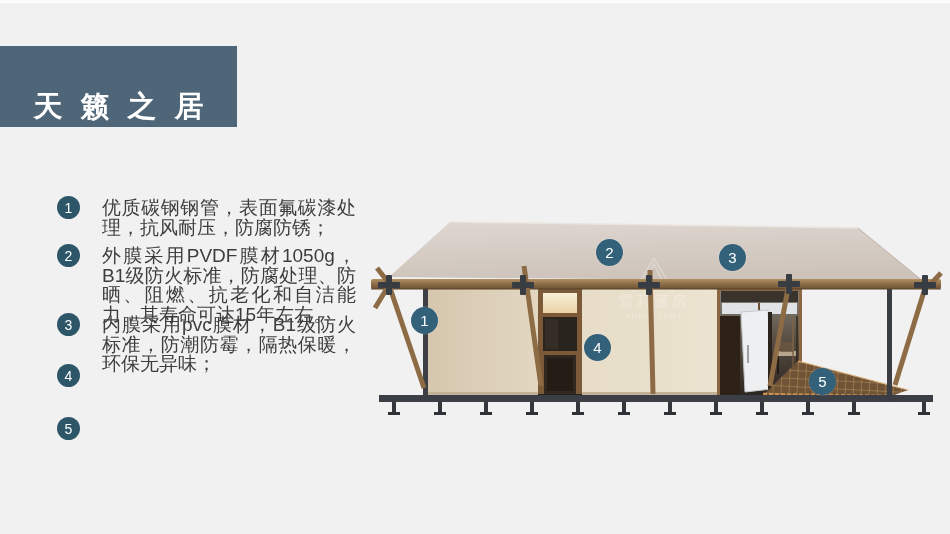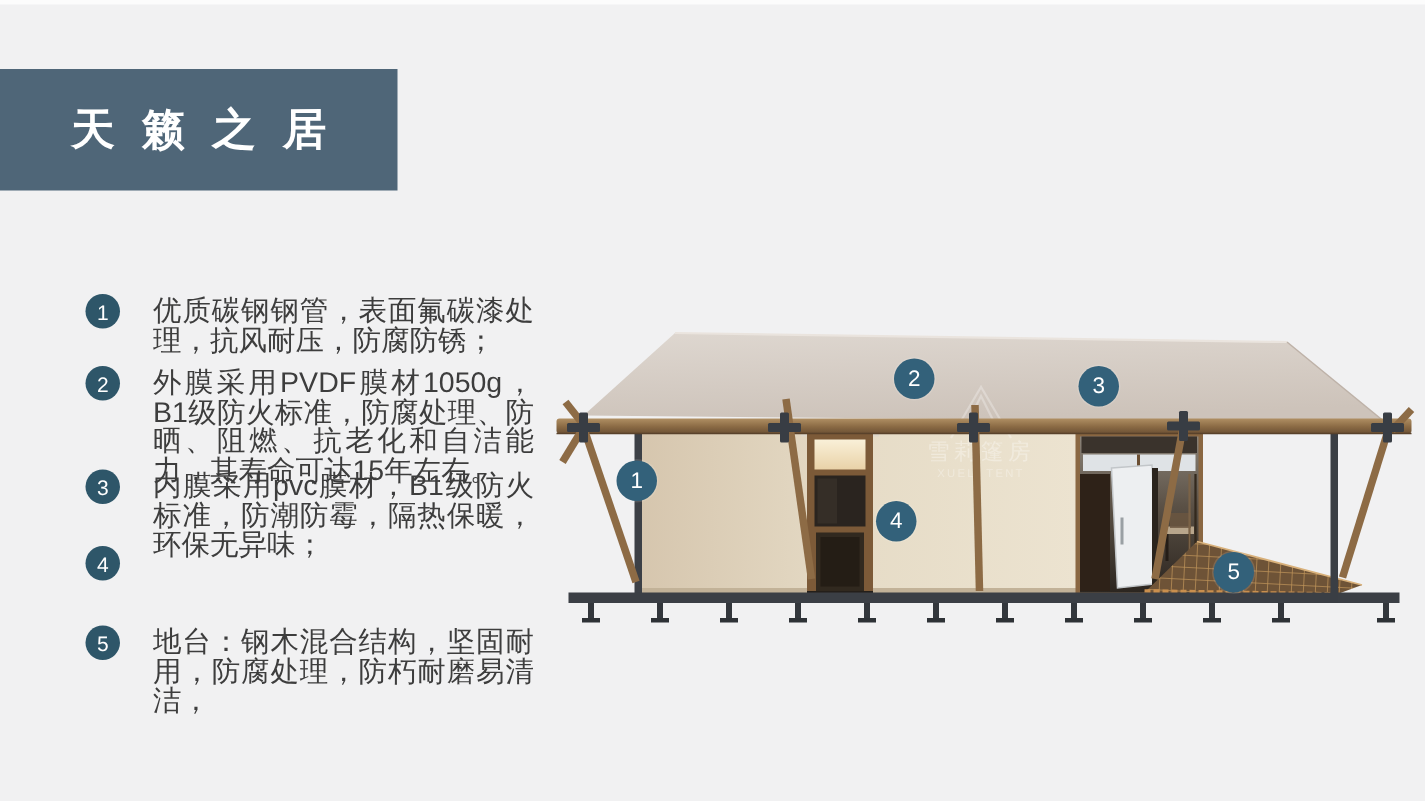--- a/index.html
+++ b/index.html
@@ -3,22 +3,22 @@
 <meta charset="utf-8">
 <style>
   html,body{margin:0;padding:0;background:#e6e6e8;}
   .slide{
     position:relative;width:950px;height:534px;overflow:hidden;
     background:#f1f1f2;font-family:"Liberation Sans","DejaVu Sans",sans-serif;
   }
   .topstrip{position:absolute;left:0;top:0;width:950px;height:3px;background:#fcfcfc;}
   
   .banner{
-    position:absolute;left:0;top:46px;width:265px;height:81px;
-    background:#4f6678;display:flex;align-items:center;justify-content:center;
+    position:absolute;left:0;top:46px;width:237px;height:81px;
+    background:#4f6678;display:flex;align-items:flex-end;justify-content:center;
   }
   .banner .t{
     color:#ffffff;font-size:29px;font-weight:bold;
     letter-spacing:18px;text-indent:18px;white-space:nowrap;
   }
   
   .feat{position:absolute;left:57px;display:flex;align-items:flex-start;width:300px;}
   .fnum{
     flex:0 0 23px;width:23px;height:23px;border-radius:50%;background:#2e5669;
     color:#fff;font-size:14px;display:flex;align-items:center;justify-content:center;
@@ -62,21 +62,20 @@
     </div>
     <div class="feat f3">
       <div class="fnum">3</div>
       <p class="ftext">内膜采用pvc膜材，B1级防火标准，防潮防霉，隔热保暖，环保无异味；</p>
     </div>
     <div class="feat f4">
       <div class="fnum">4</div>
     </div>
     <div class="feat f5">
       <div class="fnum">5</div>
-      <p class="ftext">地台：钢木混合结构，坚固耐用，防腐处理，防朽耐磨易清洁，</p>
     </div>
   </div>
 
   <div class="render">
     <svg width="580" height="245" viewBox="370 195 580 245">
       <defs>
         <linearGradient id="roofG" x1="0" y1="0" x2="0.25" y2="1">
           <stop offset="0" stop-color="#ded7d0"></stop>
             <stop offset="1" stop-color="#cdc3ba"></stop>
         </linearGradient>

